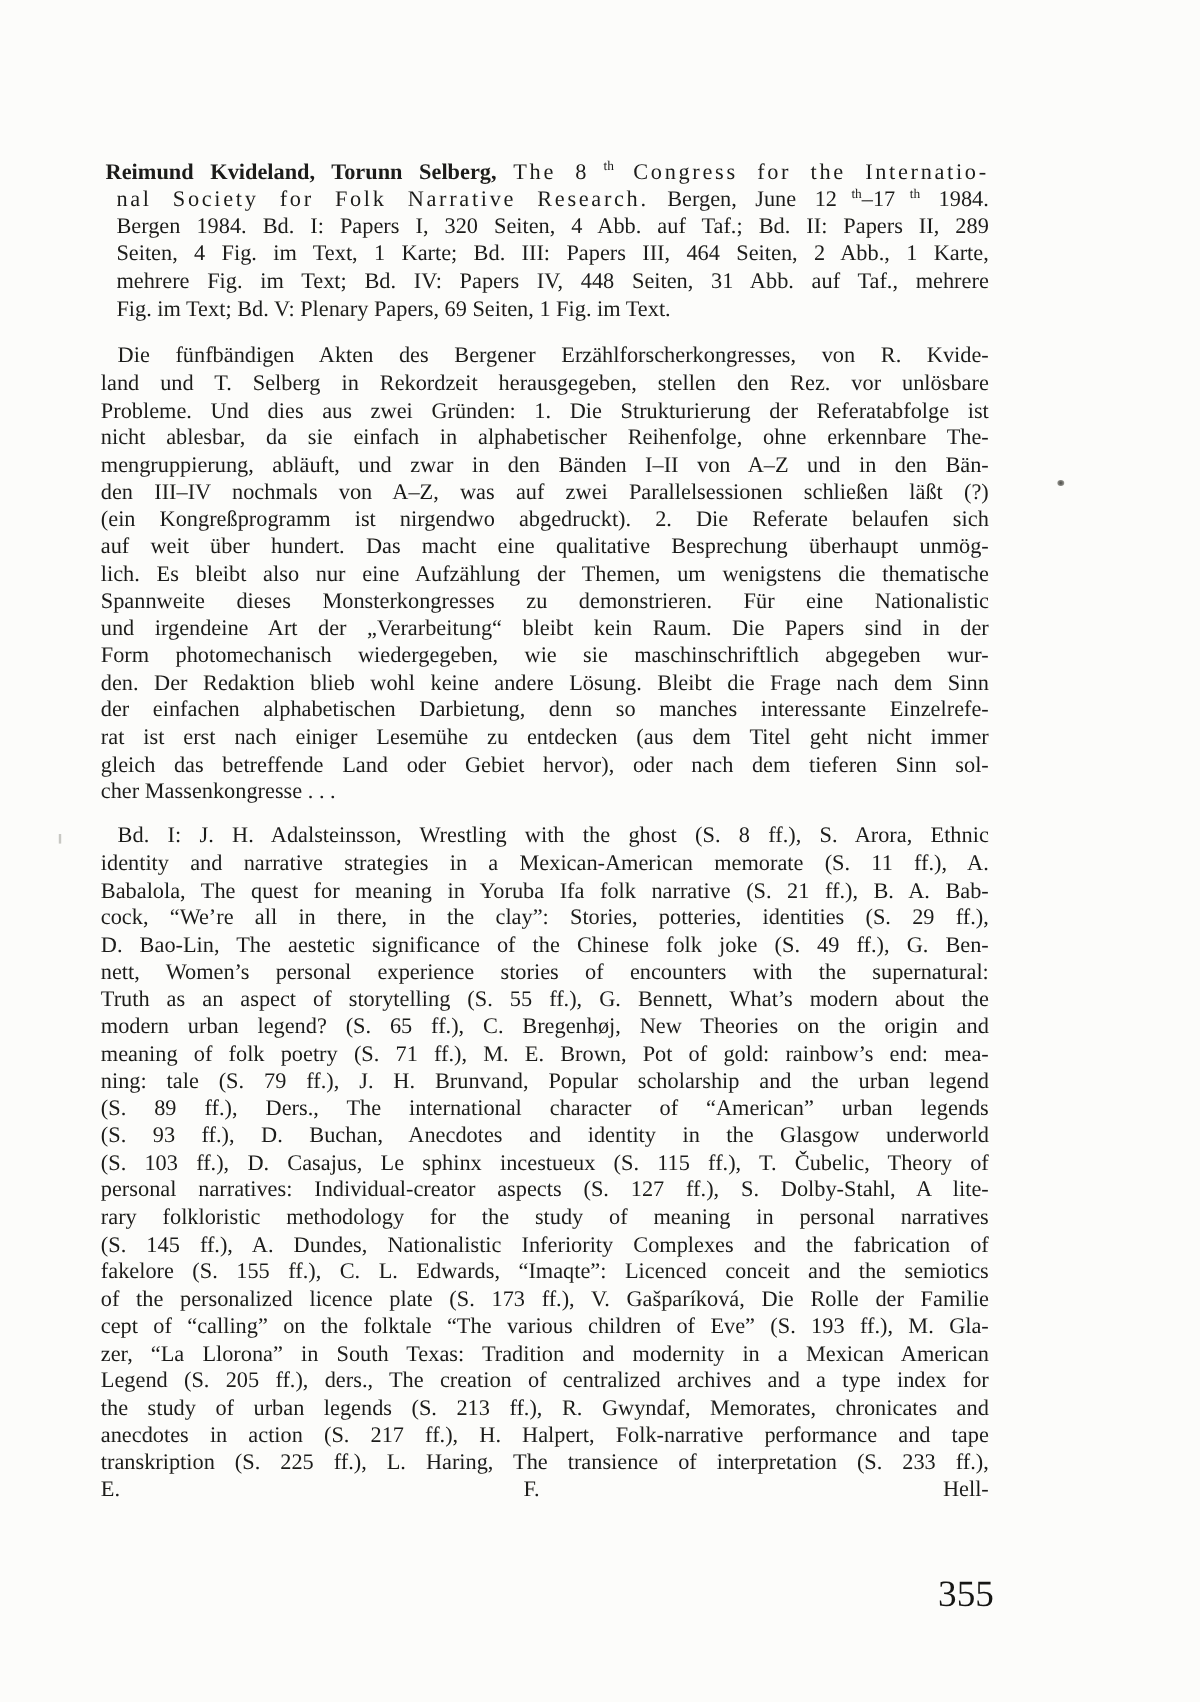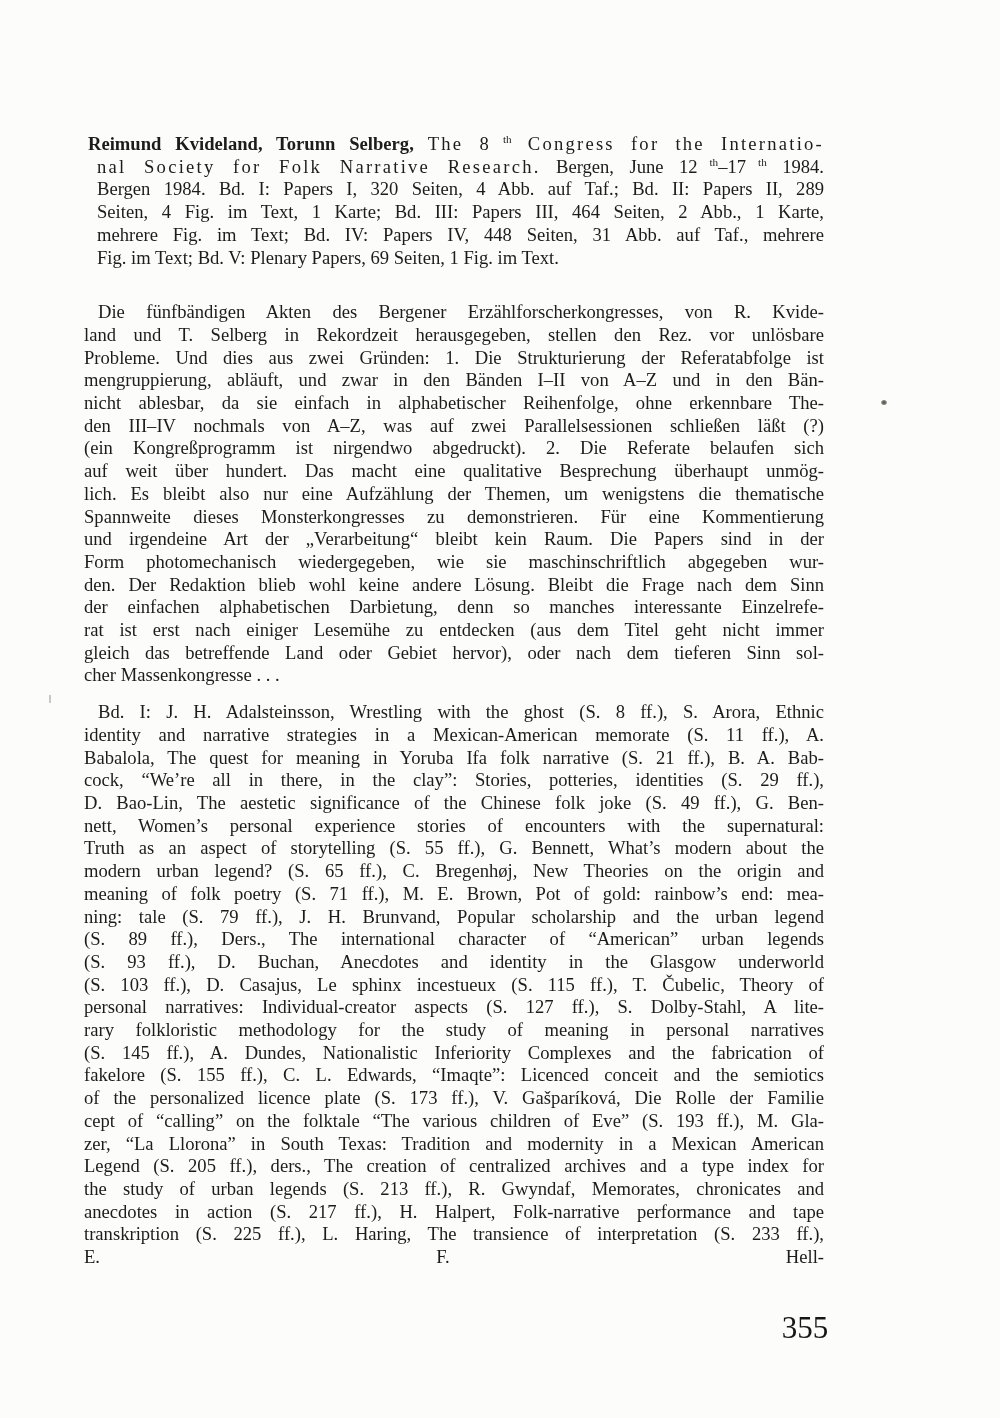--- a/index.html
+++ b/index.html
@@ -22,21 +22,21 @@
   }
   .line {
     text-align: justify;
     text-align-last: justify;
     white-space: normal;
   }
   .line.last-left { text-align-last: left; }
   .line.indent { padding-left: 14px; }
   .entry .line { padding-left: 13px; }
   .entry .line.first { padding-left: 4px; }
-  .para.p1 { margin-top: 32px; }
+  .para.p1 { margin-top: 17px; }
   .para.p2 { margin-top: 14px; }
   .bold { font-weight: 700; }
   .sperr { letter-spacing: 0.12em; }
   sup.ord {
     font-size: 0.6em;
     vertical-align: super;
     line-height: 0;
     letter-spacing: 0;
     padding-left: 12px;
   }
@@ -82,27 +82,27 @@
       <div class="line">Bergen 1984. Bd. I: Papers I, 320 Seiten, 4 Abb. auf Taf.; Bd. II: Papers II, 289</div>
       <div class="line">Seiten, 4 Fig. im Text, 1 Karte; Bd. III: Papers III, 464 Seiten, 2 Abb., 1 Karte,</div>
       <div class="line">mehrere Fig. im Text; Bd. IV: Papers IV, 448 Seiten, 31 Abb. auf Taf., mehrere</div>
       <div class="line last-left">Fig. im Text; Bd. V: Plenary Papers, 69 Seiten, 1 Fig. im Text.</div>
     </div>
 
     <div class="para p1">
         <div class="line indent">Die fünfbändigen Akten des Bergener Erzählforscherkongresses, von R. Kvide-</div>
         <div class="line">land und T. Selberg in Rekordzeit herausgegeben, stellen den Rez. vor unlösbare</div>
         <div class="line">Probleme. Und dies aus zwei Gründen: 1. Die Strukturierung der Referatabfolge ist</div>
+        <div class="line">nicht ablesbar, da sie einfach in alphabetischer Reihenfolge, ohne erkennbare The-</div>
         <div class="line">mengruppierung, abläuft, und zwar in den Bänden I–II von A–Z und in den Bän-</div>
-        <div class="line">nicht ablesbar, da sie einfach in alphabetischer Reihenfolge, ohne erkennbare The-</div>
         <div class="line">den III–IV nochmals von A–Z, was auf zwei Parallelsessionen schließen läßt (?)</div>
         <div class="line">(ein Kongreßprogramm ist nirgendwo abgedruckt). 2. Die Referate belaufen sich</div>
         <div class="line">auf weit über hundert. Das macht eine qualitative Besprechung überhaupt unmög-</div>
         <div class="line">lich. Es bleibt also nur eine Aufzählung der Themen, um wenigstens die thematische</div>
-        <div class="line">Spannweite dieses Monsterkongresses zu demonstrieren. Für eine Kommentierung</div>
+        <div class="line">Spannweite dieses Monsterkongresses zu demonstrieren. Für eine Nationalistic</div>
         <div class="line">und irgendeine Art der „Verarbeitung“ bleibt kein Raum. Die Papers sind in der</div>
         <div class="line">Form photomechanisch wiedergegeben, wie sie maschinschriftlich abgegeben wur-</div>
         <div class="line">den. Der Redaktion blieb wohl keine andere Lösung. Bleibt die Frage nach dem Sinn</div>
         <div class="line">der einfachen alphabetischen Darbietung, denn so manches interessante Einzelrefe-</div>
         <div class="line">rat ist erst nach einiger Lesemühe zu entdecken (aus dem Titel geht nicht immer</div>
         <div class="line">gleich das betreffende Land oder Gebiet hervor), oder nach dem tieferen Sinn sol-</div>
         <div class="line last-left">cher Massenkongresse . . .</div>
       </div>
 
     <div class="para p2">

